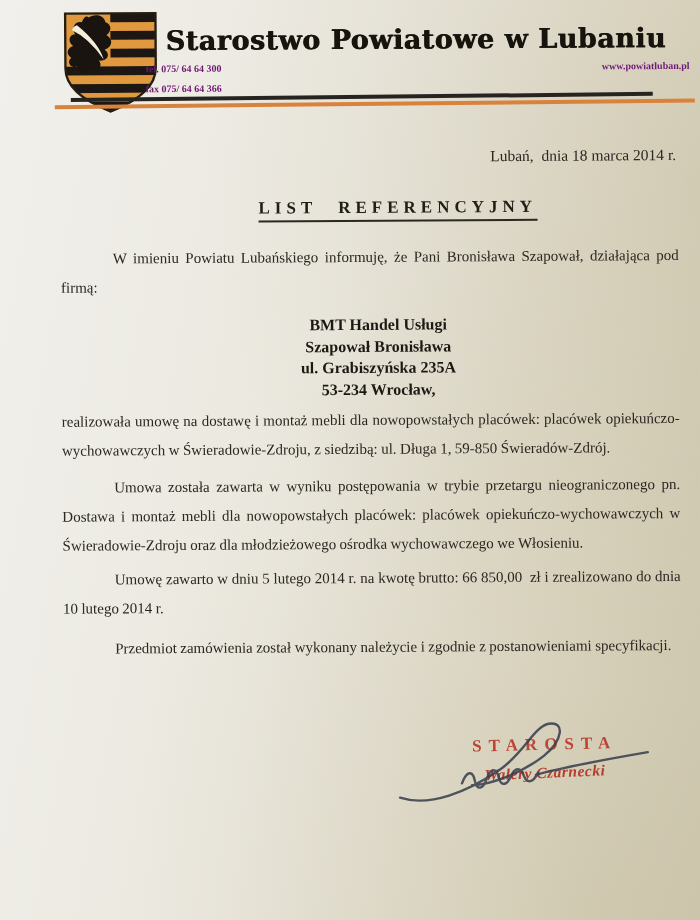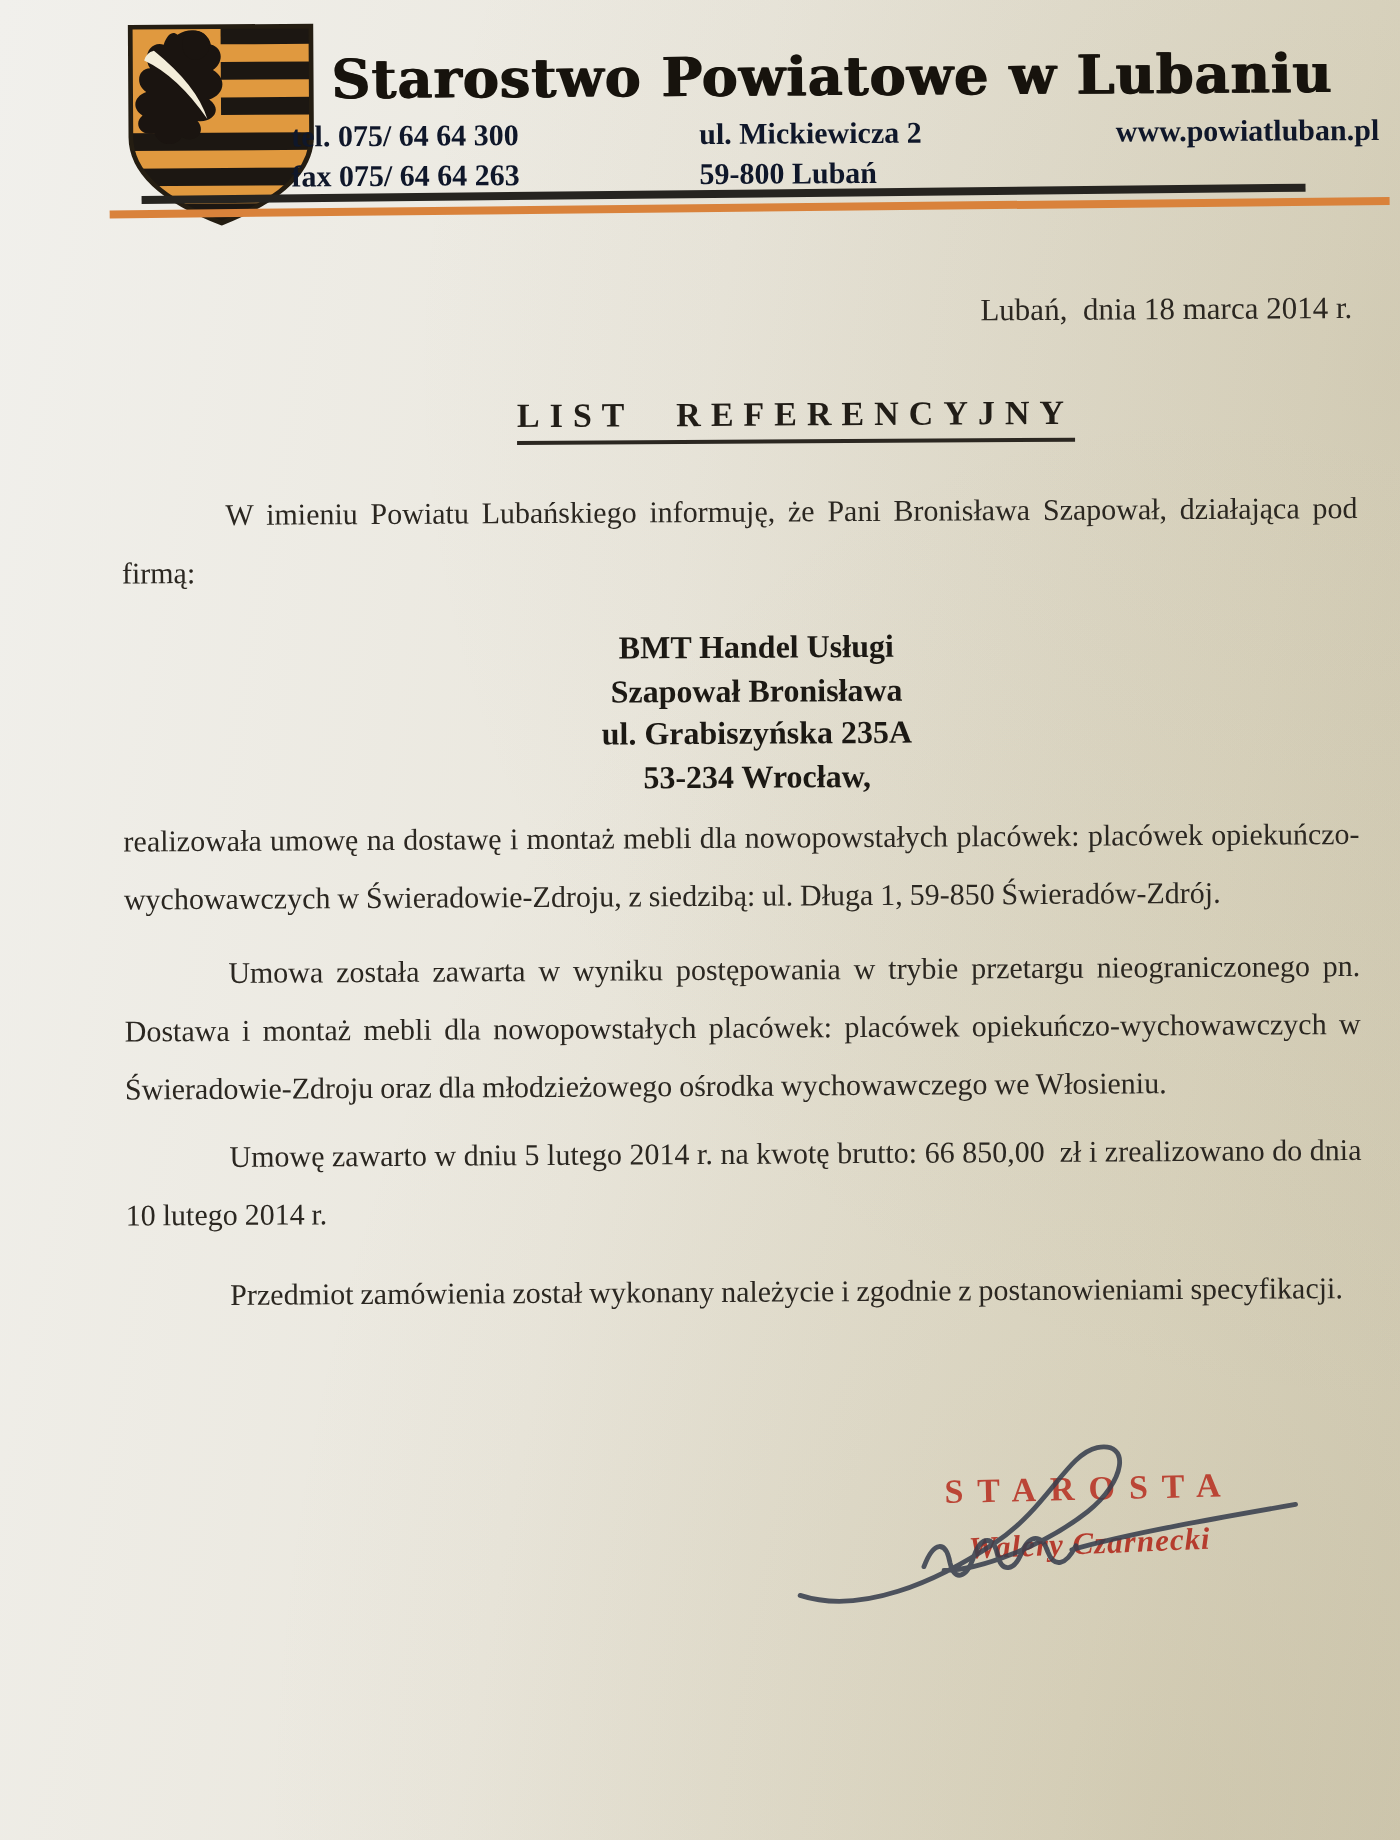--- a/index.html
+++ b/index.html
@@ -15,21 +15,21 @@
   .page{position:relative;width:700px;height:920px;transform:rotate(-0.35deg);}
 
   
   .emblem{position:absolute;left:62px;top:6px;width:102px;height:108px;}
   .org-name{
     position:absolute;left:168px;right:38px;top:24px;text-align:center;
     font-family:"DejaVu Serif", serif;font-weight:bold;font-size:27px;
     letter-spacing:0.5px;color:#17130d;text-shadow:0.7px 0 0 #17130d;
     white-space:nowrap;
   }
-  .contact{position:absolute;top:58px;font-weight:bold;font-size:15px;line-height:20px;color:#0f172a;}
+  .contact{position:absolute;top:58px;font-weight:bold;font-size:10px;line-height:20px;color:#701a75;}
   .contact-left{left:148px;}
   .contact-mid{left:352px;}
   .contact-right{right:8px;text-align:center;}
 
   .rule-black{position:absolute;left:73px;top:95px;width:582px;height:4px;background:#262420;transform:rotate(-0.25deg);}
   .rule-orange{position:absolute;left:57px;top:102px;width:640px;height:4px;background:#d9823b;transform:rotate(-0.25deg);}
 
   
   .letter{position:absolute;left:0;top:0;width:700px;box-sizing:border-box;padding:148px 20px 0 62px;}
   .dateline{text-align:right;font-size:15.5px;white-space:pre;padding-right:2px;}
@@ -96,25 +96,21 @@
         <path d="M11,23 Q28,31 43,53 Q38,36 16,18 Q12,19 11,23 Z" fill="#f3edda"></path>
       </g>
       <path d="M4,6 H96 V62 Q96,88 50,106 Q4,88 4,62 Z" fill="none" stroke="#241d12" stroke-width="2.4"></path>
     </svg>
   </div>
 
   <div class="org-name">Starostwo Powiatowe w Lubaniu</div>
 
   <div class="contact contact-left">
     <div>tel. 075/ 64 64 300</div>
-    <div>fax 075/ 64 64 263</div>
-  </div>
-  <div class="contact contact-mid">
-    <div>ul. Mickiewicza 2</div>
-    <div>59-800 Lubań</div>
+    <div>fax 075/ 64 64 366</div>
   </div>
   <div class="contact contact-right">
     <div>www.powiatluban.pl</div>
   </div>
 
   <div class="rule-black"></div>
   <div class="rule-orange"></div>
 
   <div class="letter">
 

